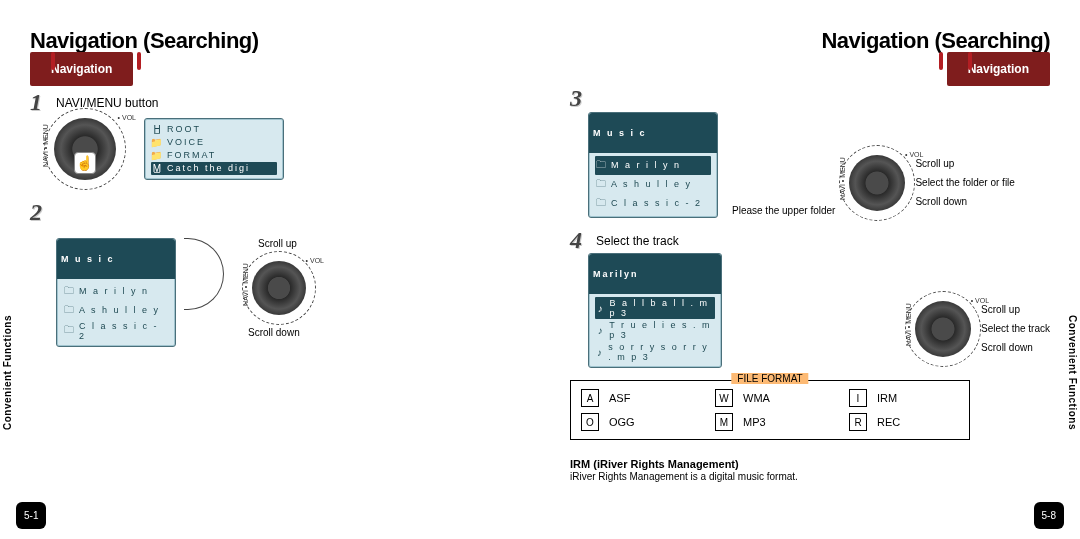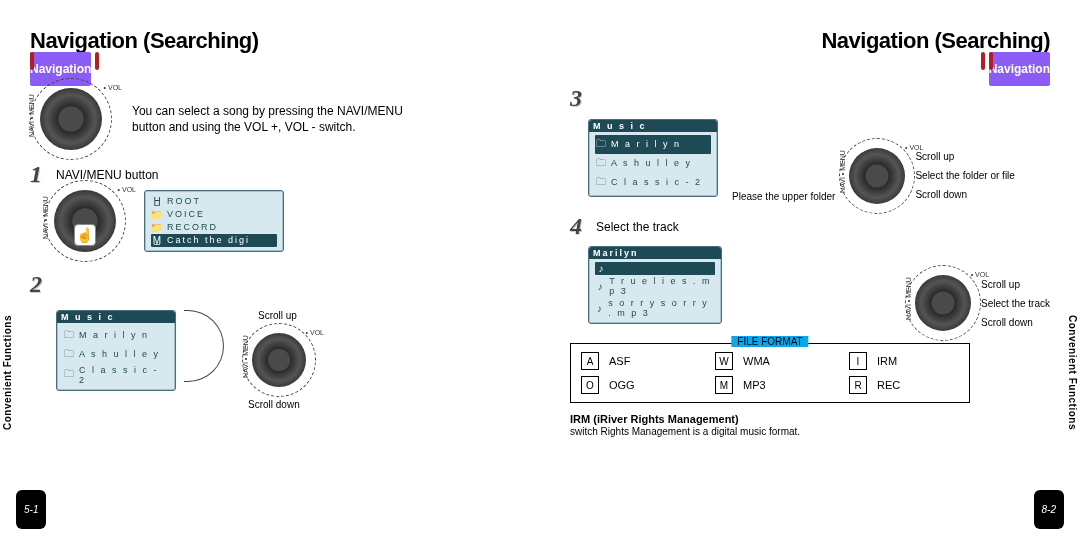--- a/index.html
+++ b/index.html
@@ -7,21 +7,21 @@
 
   .page { position: absolute; top: 0; width: 540px; height: 539px; padding: 28px 30px 16px 30px; }
   .page.left { left: 0; }
   .page.right { left: 540px; }
 
   .page-title { font-size: 22px; font-weight: 900; letter-spacing: -0.5px; margin-bottom: 6px; }
   .page.left .page-title { text-align: left; }
   .page.right .page-title { text-align: right; }
 
   .tab-row { display: flex; align-items: center; height: 18px; margin-bottom: 10px; }
-  .tab { background: #8b5cf6; color: #fff; font-weight: bold; font-size: 12px; padding: 2px 0; display: inline-flex; align-items: center; height: 34px; border-radius: 2px; position: relative; }
+  .tab { background: #7f1d1d; color: #fff; font-weight: bold; font-size: 12px; padding: 2px 21px; display: inline-flex; align-items: center; height: 34px; border-radius: 2px; position: relative; }
   .tab::before, .tab::after { content: ''; width: 4px; height: 18px; background: #b31e23; display: inline-block; position: absolute; top: 0; border-radius: 2px; }
   .page.left .tab { margin-left: 0; }
   .page.left .tab::after { right: -8px; }
   .page.right .tab-row { justify-content: flex-end; }
   .page.right .tab::before { left: -8px; }
 
   .intro { font-size: 13px; font-weight: bold; margin: 6px 0 8px 0; }
   .desc { font-size: 12px; line-height: 1.35; }
 
   .step { display: flex; align-items: flex-start; gap: 8px; margin-top: 14px; }
@@ -30,76 +30,68 @@
 
   
   .dial { width: 62px; height: 62px; border-radius: 50%; background: radial-gradient(circle at 50% 50%, #4a4a4a 28%, #2a2a2a 30%, #555 55%, #3a3a3a 70%); position: relative; }
   .dial::before { content: ''; position: absolute; inset: -10px; border: 1px dashed #444; border-radius: 50%; }
   .dial-wrap { position: relative; display: inline-block; }
   .dial-label { position: absolute; font-size: 7px; color: #333; }
   .dial .ptr { position: absolute; width: 22px; height: 22px; left: 20px; top: 34px; border-radius: 4px; background: #fff; border: 1px solid #888; display:flex; align-items:center; justify-content:center; font-size: 14px;}
 
   
   .lcd { width: 140px; background: #d7e9ef; border: 1px solid #4a6f7a; border-radius: 3px; padding: 4px 6px; box-shadow: inset 0 0 0 1px #a0c4cf; }
-  .lcd-header { background: #1e4a56; color: #fff; font-size: 9px; font-weight: bold; letter-spacing: 2px; padding: 1px 4px; margin: -4px -6px 3px -6px; border-radius: 3px 3px 0 0; }
+  .lcd-header { background: #1e4a56; color: #fff; font-size: 9px; font-weight: bold; letter-spacing: 2px; padding: 15px 4px; margin: -4px -6px 3px -6px; border-radius: 3px 3px 0 0; }
   .lcd-item { font-size: 9px; letter-spacing: 2px; color: #1e4952; padding: 1px 2px; display: flex; align-items: center; gap: 4px; }
   .lcd-item.sel { background: #1e4a56; color: #fff; border-radius: 1px; }
   .lcd-item .ico { width: 10px; display: inline-flex; justify-content:center; font-size:10px; }
 
   
   .ff-box { border: 1px solid #000; padding: 8px 10px; margin-top: 12px; position: relative; }
-  .ff-title { position: absolute; top: -8px; left: 50%; transform: translateX(-50%); background: #0ea5e9; padding: 0 6px; font-size: 10px; }
+  .ff-title { position: absolute; top: -8px; left: 50%; transform: translateX(-50%); background: #fdba74; padding: 0 6px; font-size: 10px; }
   .ff-grid { display: grid; grid-template-columns: repeat(3, 1fr); gap: 6px 24px; }
   .ff-cell { display: flex; align-items: center; gap: 10px; font-size: 11px; }
   .ff-letter { width: 18px; height: 18px; border: 1px solid #000; display:flex; align-items:center; justify-content:center; font-size:10px; }
 
   
   .annot { font-size: 10px; color: #000; }
 
   
   .sidetext { position: absolute; writing-mode: vertical-rl; font-size: 10px; font-weight: bold; letter-spacing: 0.5px; top: 315px; }
   .page.left .sidetext { left: 2px; transform: rotate(180deg); }
   .page.right .sidetext { right: 2px; }
 
-  .page-num { position: absolute; bottom: 10px; background: #000; color: #fff; font-size: 10px; font-style: italic; padding: 14px 8px; border-radius: 6px; }
+  .page-num { position: absolute; bottom: 10px; background: #000; color: #fff; font-size: 10px; padding: 8px 8px; border-radius: 6px; }
   .page.left .page-num { left: 16px; }
   .page.right .page-num { right: 16px; }
 
   
   .row { display:flex; align-items:flex-start; gap: 14px; margin-top: 36px; }
   .col { display:flex; flex-direction:column; }
 
   .scroll-arc { width: 40px; height: 72px; border: 1px solid #444; border-left: none; border-radius: 0 38px 38px 0; position: relative; }
 
-  .irm-box { margin-top: 10px; }
+  .irm-box { margin-top: 18px; }
   .irm-title { font-size: 11px; font-weight: bold; }
   .irm-text { font-size: 10px; line-height: 1.3; }
   .dial-anno-right { text-align:left; font-size:10px; }
 
   .flex-sp { flex:1; }
 </style>
 </head>
 <body>
 
 <div class="page left">
   <div class="page-title">Navigation (Searching)</div>
 
   <div class="tab-row">
     <div class="tab">Navigation</div>
   </div>
 
 
-  <div class="row" style="margin-top:6px; gap:30px; align-items:center;">
-    <div class="dial-wrap" style="margin-left:10px;">
-      <div class="dial"></div>
-      <span class="dial-label" style="left:-30px; top:24px; transform:rotate(-90deg);">NAVI • MENU</span>
-      <span class="dial-label" style="right:-20px; top:-4px;">• VOL</span>
-    </div>
-    <div class="desc" style="max-width:280px;">You can select a song by pressing the NAVI/MENU button and using the VOL +, VOL - switch.</div>
-  </div>
 
   <div class="step">
     <div class="step-num">1</div>
     <div class="step-text">NAVI/MENU button</div>
   </div>
 
   <div class="row" style="margin-top:4px; gap:28px; margin-left:24px; align-items:flex-start;">
     <div class="dial-wrap">
       <div class="dial">
         <div class="ptr">☝</div>
@@ -112,21 +104,21 @@
       <div class="lcd-item">
           <span class="ico">H̲</span>
           <span>ROOT</span>
         </div>
       <div class="lcd-item">
           <span class="ico">📁</span>
           <span>VOICE</span>
         </div>
       <div class="lcd-item">
           <span class="ico">📁</span>
-          <span>RECORD</span>
+          <span>FORMAT</span>
         </div>
       <div class="lcd-item sel">
           <span class="ico">M̲</span>
           <span>Catch the digi</span>
         </div>
     </div>
   </div>
 
   <div class="step" style="margin-top:22px;">
     <div class="step-num">2</div>
@@ -210,20 +202,21 @@
   <div class="step" style="margin-top:12px;">
     <div class="step-num">4</div>
     <div class="step-text">Select the track</div>
   </div>
 
   <div class="row" style="margin-top:2px; gap:14px; margin-left:18px; align-items:center;">
     <div class="lcd" style="width:134px;">
       <div class="lcd-header">Marilyn</div>
       <div class="lcd-item sel">
           <span class="ico">♪</span>
+          <span>B a l l  b a l l . m p 3</span>
         </div>
       <div class="lcd-item">
           <span class="ico">♪</span>
           <span>T r u e  l i e s . m p 3</span>
         </div>
       <div class="lcd-item">
           <span class="ico">♪</span>
           <span>s o r r y  s o r r y . m p 3</span>
         </div>
     </div>
@@ -267,18 +260,18 @@
         </div>
       <div class="ff-cell">
           <span class="ff-letter">R</span>
           <span>REC</span>
         </div>
     </div>
   </div>
 
   <div class="irm-box">
     <div class="irm-title">IRM (iRiver Rights Management)</div>
-    <div class="irm-text">switch Rights Management is a digital music format.</div>
+    <div class="irm-text">iRiver Rights Management is a digital music format.</div>
   </div>
 
   <div class="sidetext">Convenient Functions</div>
-  <div class="page-num">8-2</div>
+  <div class="page-num">5-8</div>
 </div>
 
 </body></html>

